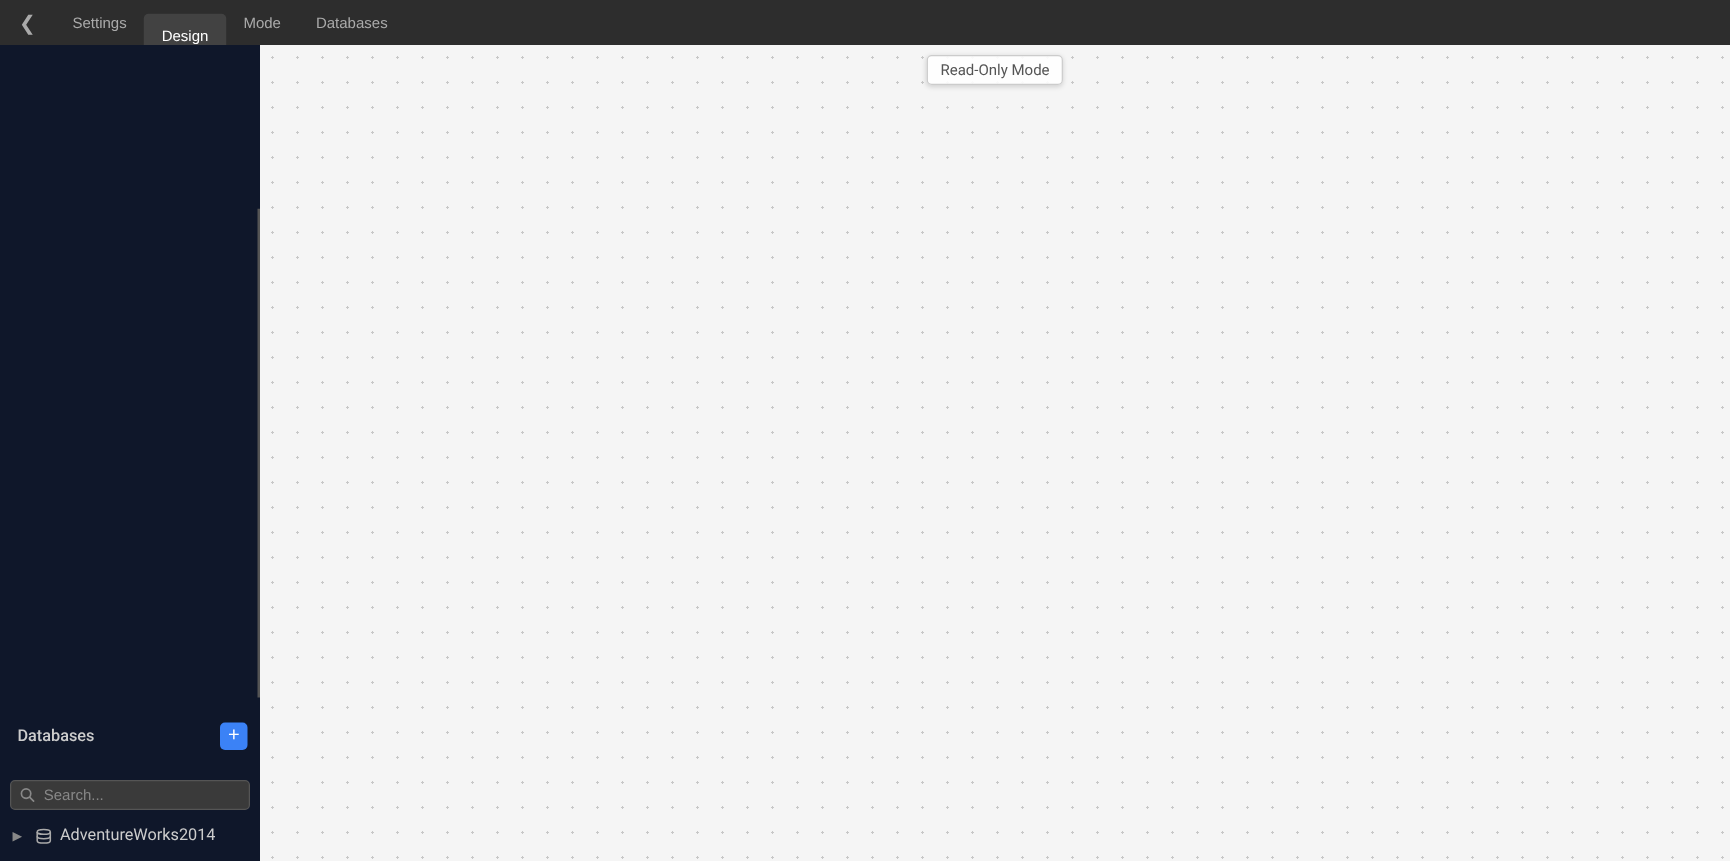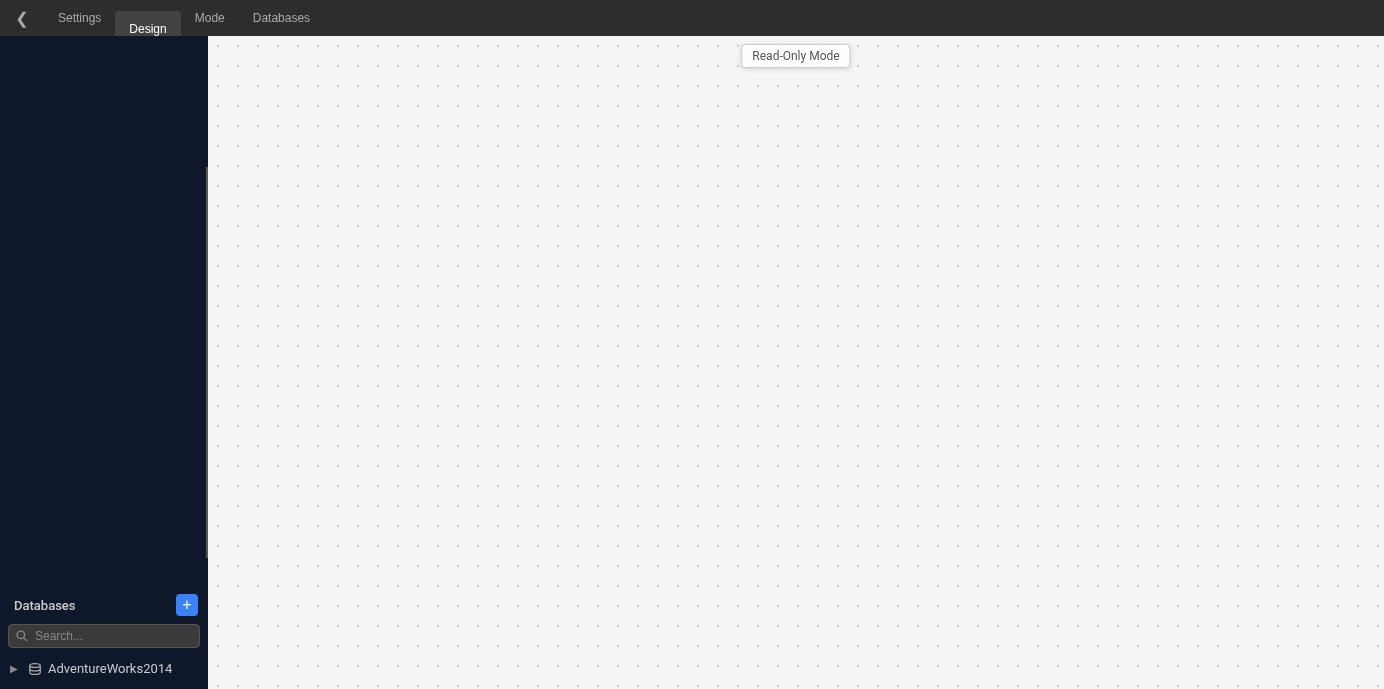--- a/index.html
+++ b/index.html
@@ -101,21 +101,21 @@
       justify-content: center;
       cursor: pointer;
       color: #fff;
       font-size: 16px;
       line-height: 1;
       border: none;
       flex-shrink: 0;
     }
 
     .search-box {
-      margin: 0 8px 8px 8px;
+      margin: 16px 8px 8px 8px;
       position: relative;
     }
 
     .search-icon-wrap {
       position: absolute;
       left: 8px;
       top: 50%;
       transform: translateY(-50%);
       color: #888;
       font-size: 12px;

